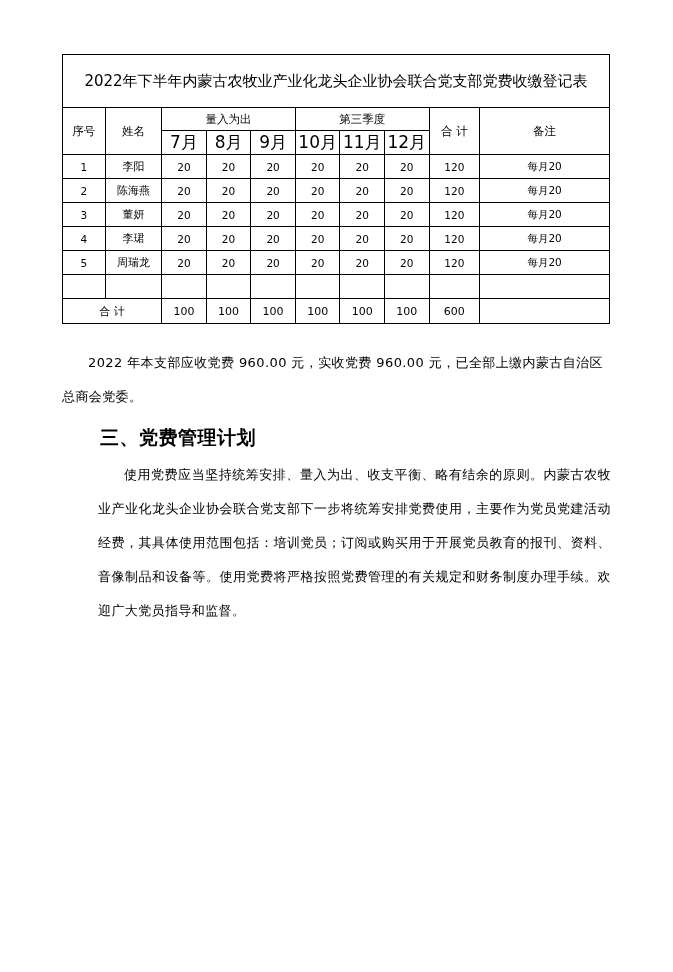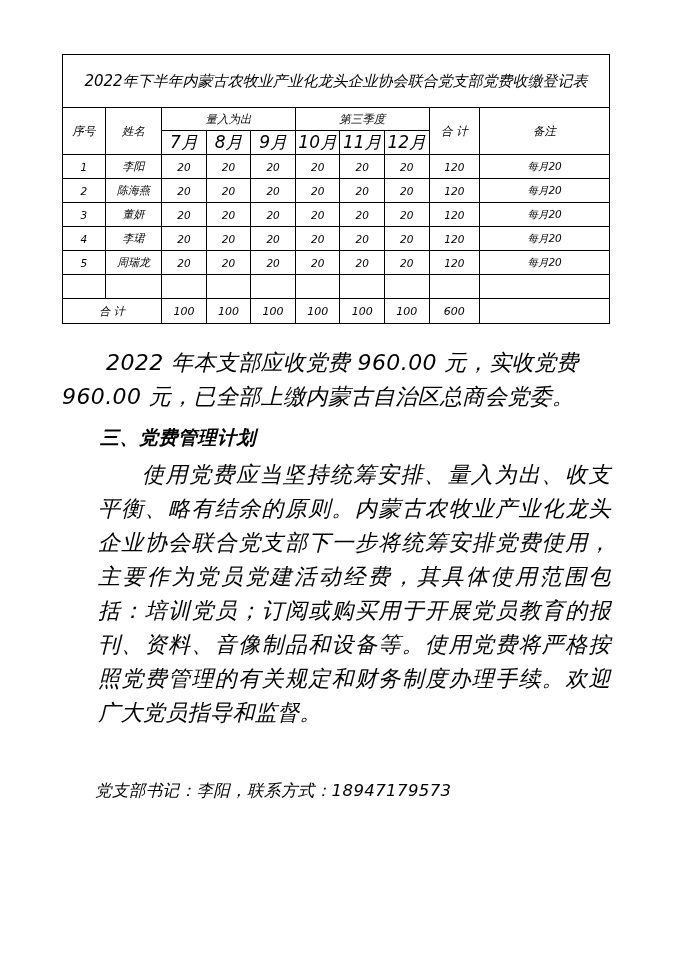--- a/index.html
+++ b/index.html
@@ -14,21 +14,20 @@
     color: #000000;
     position: relative;
     overflow: hidden;
   }
   .page {
     width: 673px;
     height: 684px;
     box-sizing: border-box;
     padding: 48px 62px 16px 62px;
     position: relative;
-    font-style: italic;
   }
 
   
   .table-wrap {
     margin-top: 6px;
   }
   table.fee {
     border-collapse: collapse;
     width: 548px;
     table-layout: fixed;
@@ -77,21 +76,21 @@
 
   
   col.c-idx   { width: 42px; }
   col.c-name  { width: 56px; }
   col.c-m     { width: 44px; }
   col.c-sum   { width: 50px; }
   col.c-note  { width: 128px; }
 
   
   .para {
-    font-size: 22px;
+    font-size: 13px;
     line-height: 34px;
     text-indent: 2em;
     margin: 0;
     letter-spacing: 0.4px;
   }
   .para-1 {
     margin-top: 22px;
   }
   .heading {
     font-size: 19px;
@@ -243,15 +242,14 @@
       </tbody>
     </table>
   </div>
 
   <p class="para para-1">2022 年本支部应收党费 960.00 元，实收党费 960.00 元，已全部上缴内蒙古自治区总商会党委。</p>
 
   <h2 class="heading">三、党费管理计划</h2>
 
   <p class="para para-2">使用党费应当坚持统筹安排、量入为出、收支平衡、略有结余的原则。内蒙古农牧业产业化龙头企业协会联合党支部下一步将统筹安排党费使用，主要作为党员党建活动经费，其具体使用范围包括：培训党员；订阅或购买用于开展党员教育的报刊、资料、音像制品和设备等。使用党费将严格按照党费管理的有关规定和财务制度办理手续。欢迎广大党员指导和监督。</p>
 
-  <p class="signoff">党支部书记：李阳，联系方式：18947179573</p>
 
 </div>
 
 </body></html>

